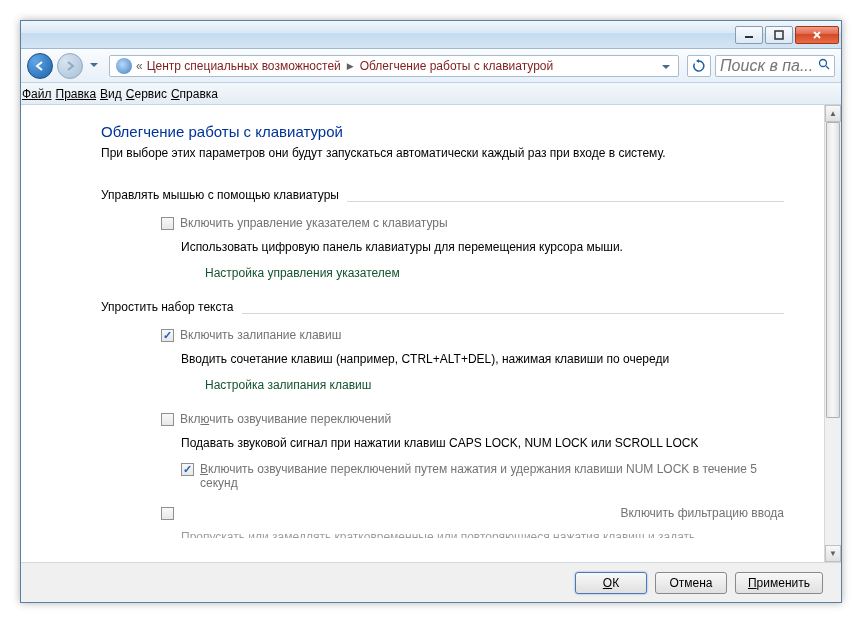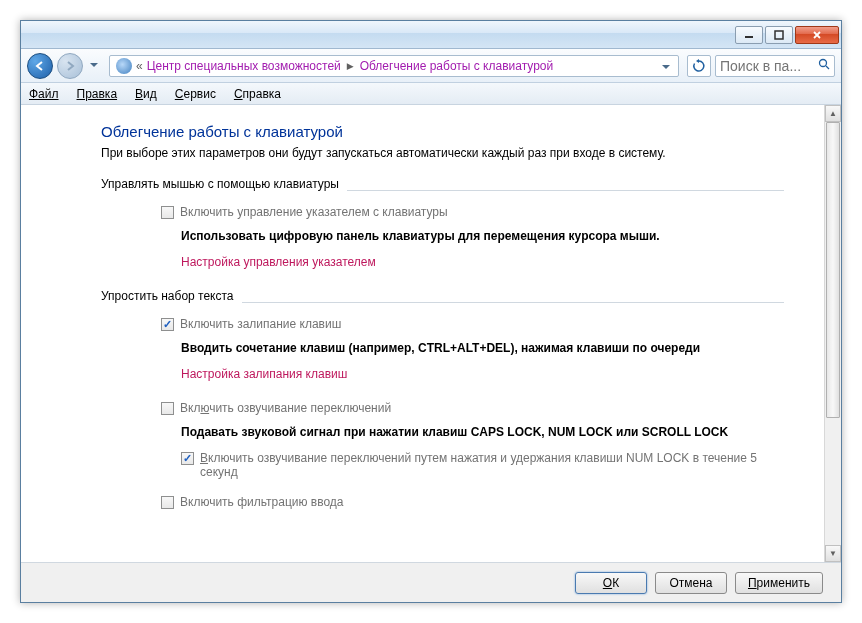--- a/index.html
+++ b/index.html
@@ -13,55 +13,55 @@
 .win-btn svg { display: block; }
 
 .navbar { height: 34px; background: linear-gradient(to bottom, #fafcfe, #e8f0f8); border-bottom: 1px solid #c0d0e0; display: flex; align-items: center; padding: 0 6px; gap: 4px; }
 .nav-arrow { width: 26px; height: 26px; border-radius: 50%; background: radial-gradient(circle at 30% 30%, #5fa8e8, #1e5fa8); border: 1px solid #1a4d80; display: flex; align-items: center; justify-content: center; color: #fff; cursor: pointer; }
 .nav-arrow.disabled { background: radial-gradient(circle at 30% 30%, #d8e4f0, #a8c0d8); border-color: #90a8c0; color: #6080a0; }
 .nav-arrow svg { display: block; }
 .nav-dropdown { width: 14px; height: 20px; display: flex; align-items: center; justify-content: center; color: #4a6a8a; cursor: pointer; }
 
 .address-bar { flex: 1; height: 22px; border: 1px solid #a8bccf; background: #fff; display: flex; align-items: center; padding: 0 2px; margin: 0 4px; border-radius: 2px; }
 .addr-icon { width: 16px; height: 16px; background: radial-gradient(circle at 40% 40%, #b8d8f8, #4080c0); border-radius: 50%; margin: 0 4px; flex-shrink: 0; }
-.addr-text { color: #a21caf; }
+.addr-text { color: #7f1d1d; }
 .addr-sep { margin: 0 6px; color: #606060; font-size: 9px; }
 .addr-chev { margin-left: auto; color: #4a6a8a; padding: 0 6px; cursor: pointer; }
 
 .refresh-btn { width: 24px; height: 22px; border: 1px solid #a8bccf; background: #fff; display: flex; align-items: center; justify-content: center; color: #2060a0; cursor: pointer; border-radius: 2px; }
 
 .search-box { width: 120px; height: 22px; border: 1px solid #a8bccf; background: #fff; display: flex; align-items: center; padding: 0 4px; border-radius: 2px; }
-.search-box input { border: none; outline: none; width: 100%; font-size: 14px; color: #808080; }
+.search-box input { border: none; outline: none; width: 100%; font-size: 16px; color: #808080; font-style: italic; }
 .search-box .search-icon { color: #2060a0; margin-left: 4px; flex-shrink: 0; }
 
-.menubar { height: 22px; background: linear-gradient(to bottom, #f4f8fc, #e4ecf4); border-bottom: 1px solid #c8d4e0; display: flex; align-items: center; padding: 0 8px; gap: 18px; }
+.menubar { height: 22px; background: linear-gradient(to bottom, #f4f8fc, #e4ecf4); border-bottom: 1px solid #c8d4e0; display: flex; align-items: center; padding: 0 1px; gap: 4px; }
 .menu-item { color: #000; cursor: pointer; }
 .menu-item u { text-decoration: underline; }
 
 .content-wrap { flex: 1; display: flex; overflow: hidden; position: relative; }
 .content { flex: 1; padding: 18px 40px 10px 80px; overflow-y: auto; }
 .scrollbar { width: 17px; background: #f0f0f0; border-left: 1px solid #d8d8d8; display: flex; flex-direction: column; }
 .sb-btn { height: 17px; background: linear-gradient(to bottom, #f8f8f8, #e0e0e0); border: 1px solid #c0c0c0; display: flex; align-items: center; justify-content: center; color: #606060; cursor: pointer; font-size: 8px; }
 .sb-track { flex: 1; position: relative; }
 .sb-thumb { position: absolute; top: 0; left: 1px; right: 1px; height: 70%; background: linear-gradient(to right, #e8e8e8, #f8f8f8, #e0e0e0); border: 1px solid #b0b0b0; border-radius: 1px; cursor: pointer; }
 
 .page-title { color: #003399; font-size: 15px; font-weight: normal; margin-bottom: 6px; }
-.page-desc { color: #000; margin-bottom: 17px; }
+.page-desc { color: #000; margin-bottom: 28px; }
 
 .section-label { color: #000; position: relative; margin-bottom: 14px; display: flex; align-items: flex-end; }
 .section-label::after { content: ""; flex: 1; height: 1px; background: #d0d8e0; margin-left: 8px; }
 
 .option-row { display: flex; align-items: flex-start; margin: 0 0 10px 60px; }
 .option-row.indent2 { margin-left: 80px; }
 .checkbox { width: 13px; height: 13px; border: 1px solid #8e8f8f; background: linear-gradient(to bottom, #f8f8f8, #e8e8e8); margin-right: 6px; margin-top: 1px; flex-shrink: 0; cursor: pointer; display: flex; align-items: center; justify-content: center; }
 .checkbox.checked::after { content: "✓"; color: #2060c0; font-size: 11px; font-weight: bold; line-height: 1; }
 .opt-label { color: #737373; }
-.opt-desc { margin: 0 0 12px 80px; color: #000; font-weight: bold; }
+.opt-desc { margin: 0 0 12px 80px; color: #000; }
 .opt-link { margin: 0 0 20px 80px; }
-.opt-link a { color: #be185d; text-decoration: none; cursor: pointer; }
+.opt-link a { color: #14532d; text-decoration: none; cursor: pointer; margin-left: 24px; }
 
 .button-bar { height: 40px; border-top: 1px solid #d0d8e0; background: #f0f0f0; display: flex; align-items: center; justify-content: flex-end; padding: 0 18px; gap: 8px; }
 .btn { min-width: 72px; height: 22px; padding: 0 12px; border: 1px solid #8a8a8a; background: linear-gradient(to bottom, #f8f8f8, #e0e0e0); border-radius: 3px; cursor: pointer; font-size: 12px; display: flex; align-items: center; justify-content: center; }
 .btn.default { border-color: #4a7ab0; box-shadow: 0 0 2px #6aa0d8; }
 </style>
 </head>
 <body>
 
 <div class="window">
 
@@ -165,24 +165,25 @@
       <div class="option-row">
         <div class="checkbox"></div>
         <span class="opt-label">Вкл<u>ю</u>чить озвучивание переключений</span>
       </div>
       <div class="opt-desc">Подавать звуковой сигнал при нажатии клавиш CAPS LOCK, NUM LOCK или SCROLL LOCK</div>
       <div class="option-row indent2">
         <div class="checkbox checked"></div>
         <span class="opt-label" style="max-width:560px;"><u>В</u>ключить озвучивание переключений путем нажатия и удержания клавиши NUM LOCK в течение 5 секунд</span>
       </div>
 
-      <div class="option-row" style="margin-top:16px;">
+      <div class="option-row" style="margin-top:16px;justify-content:space-between;">
         <div class="checkbox"></div>
         <span class="opt-label">Включить фильтрацию ввода</span>
       </div>
+      <div class="opt-desc" style="opacity:0.4;overflow:hidden;height:8px;">Пропускать или замедлять кратковременные или повторяющиеся нажатия клавиш и задать</div>
 
     </div>
     <div class="scrollbar">
       <div class="sb-btn">▲</div>
       <div class="sb-track">
         <div class="sb-thumb"></div>
       </div>
       <div class="sb-btn">▼</div>
     </div>
   </div>

